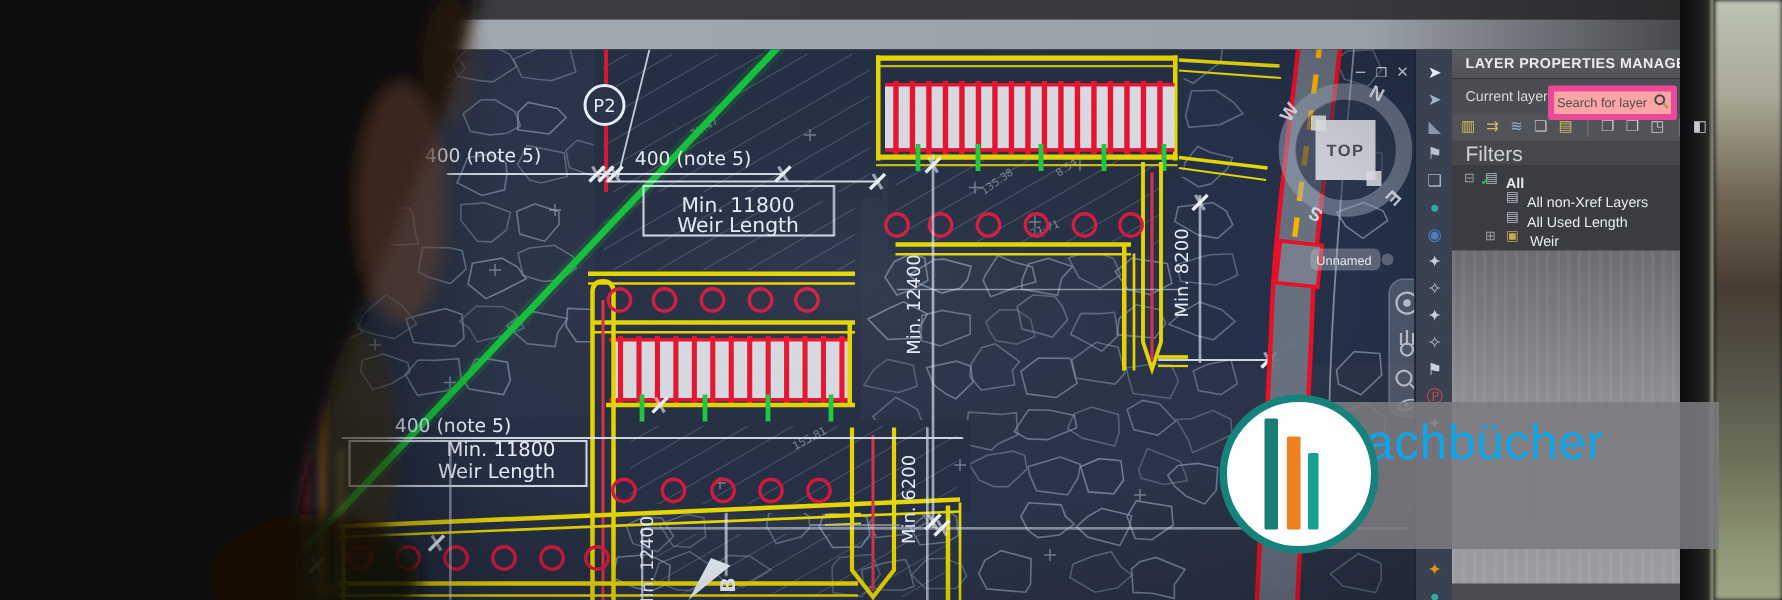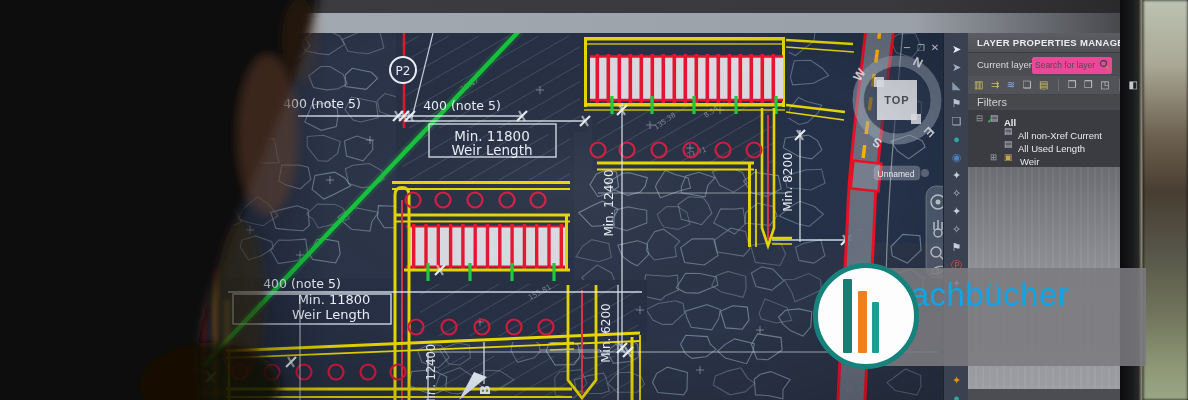--- a/index.html
+++ b/index.html
@@ -20,29 +20,29 @@
   
   #toolstrip{position:absolute;left:943px;top:33px;width:25px;height:367px;
     background:#3a4150;border-left:1px solid #1e242e;}
   #toolstrip .ticon{position:absolute;left:0;width:25px;text-align:center;font-size:11px;line-height:14px;}
   
   #panel{position:absolute;left:968px;top:33px;width:152px;height:367px;background:#4b4d52;font-family:"Liberation Sans",sans-serif;}
   #panel-header{height:19px;background:linear-gradient(180deg,#5b5d62,#505257);border-bottom:1px solid #3a3a3e;
     color:#ebecee;font-size:9.5px;font-weight:bold;letter-spacing:.3px;line-height:20px;padding-left:9px;white-space:nowrap;overflow:hidden;}
   #row-current{position:relative;height:23px;background:#4b4d52;}
   #current-label{position:absolute;left:9px;top:6px;font-size:9.5px;color:#d8d9db;white-space:nowrap;}
-  #search-wrap{position:absolute;left:64px;top:4px;width:78px;height:15px;background:#ec4899;border:1px solid #ec4899;border-radius:2px;}
+  #search-wrap{position:absolute;left:64px;top:4px;width:78px;height:15px;background:#fca5a5;border:4px solid #ec4899;border-radius:2px;}
   #search-input{position:absolute;left:2px;top:0;width:60px;height:13px;border:0;background:transparent;
     font-size:8.5px;color:#3c3e42;font-family:"Liberation Sans",sans-serif;padding:0;}
   #search-input::placeholder{color:#4a4c50;opacity:1;}
   #search-icon{position:absolute;right:1px;top:1px;}
   #row-toolbar{height:18px;background:#515358;border-bottom:1px solid #434549;padding-left:6px;white-space:nowrap;}
   #row-toolbar .picon{display:inline-block;font-size:10px;line-height:18px;margin-right:3px;vertical-align:top;}
   #row-toolbar .psep{display:inline-block;width:1px;height:12px;background:#6a6c70;margin:3px 4px 0 2px;vertical-align:top;}
-  #row-filters{height:15px;background:#46484c;color:#cfd1d5;font-size:11px;line-height:15px;padding-left:9px;}
+  #row-filters{height:15px;background:#46484c;color:#cfd1d5;font-size:14px;line-height:15px;padding-left:9px;}
   #tree{background:#3a3c41;padding:2px 0 3px 0;}
   .trow{position:relative;height:13px;line-height:13px;font-size:9.5px;color:#e9ebee;white-space:nowrap;}
   .trow .tg{position:absolute;top:0;font-size:8.5px;color:#9ea0a4;}
   .trow .fico{position:absolute;top:0;font-size:9px;color:#b9bec8;}
   .trow .lbl{position:absolute;top:4px;}
   .trow .check{position:absolute;top:2px;font-size:8px;color:#33c24e;font-weight:bold;}
   #panel-body{height:222px;background:linear-gradient(180deg,#6b6d72 0%,#8d8f94 45%,#9b9da2 100%);position:relative;}
   #panel-body:after{content:"";position:absolute;inset:0;
     background:repeating-linear-gradient(90deg,rgba(255,255,255,.05) 0 2px,rgba(0,0,0,0) 2px 7px);}
   
@@ -554,21 +554,21 @@
   <div id="row-filters">Filters</div>
   <div id="tree">
     <div class="trow">
       <span class="tg" style="left:8px">⊟</span>
       <span class="fico" style="left:22px">▤</span>
       <span class="check" style="left:19px">✓</span>
       <span class="lbl" style="left:36px;font-weight:bold">All</span>
     </div>
     <div class="trow">
       <span class="fico" style="left:36px">▤</span>
-      <span class="lbl" style="left:50px">All non-Xref Current</span>
+      <span class="lbl" style="left:50px">All non-Xref Layers</span>
     </div>
     <div class="trow">
       <span class="fico" style="left:36px">▤</span>
       <span class="lbl" style="left:50px">All Used Length</span>
     </div>
     <div class="trow">
       <span class="tg" style="left:22px">⊞</span>
       <span class="fico" style="left:36px;color:#c9a94e">▣</span>
       <span class="lbl" style="left:52px">Weir</span>
     </div>

